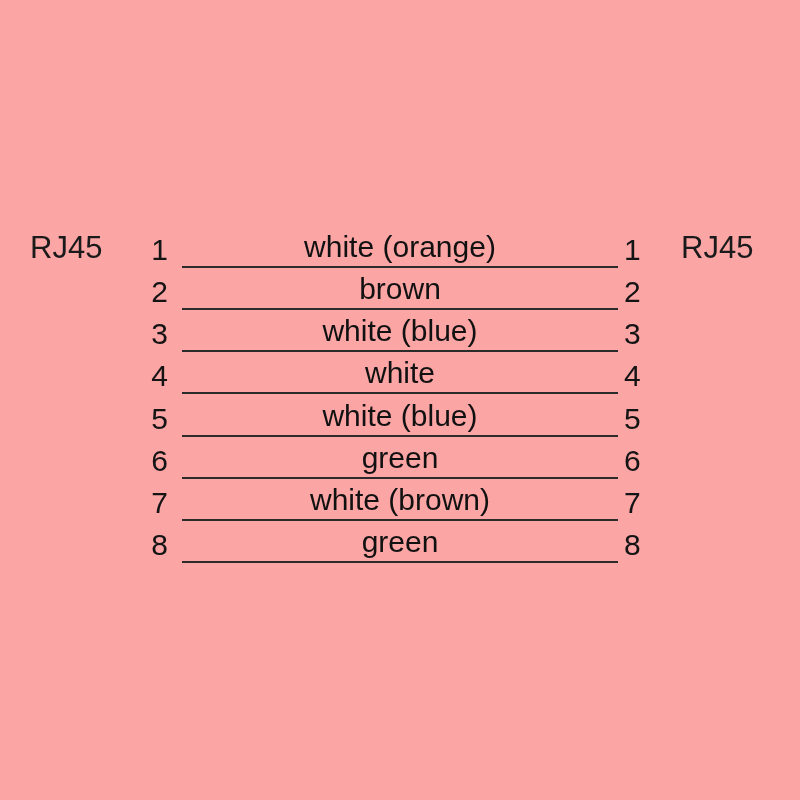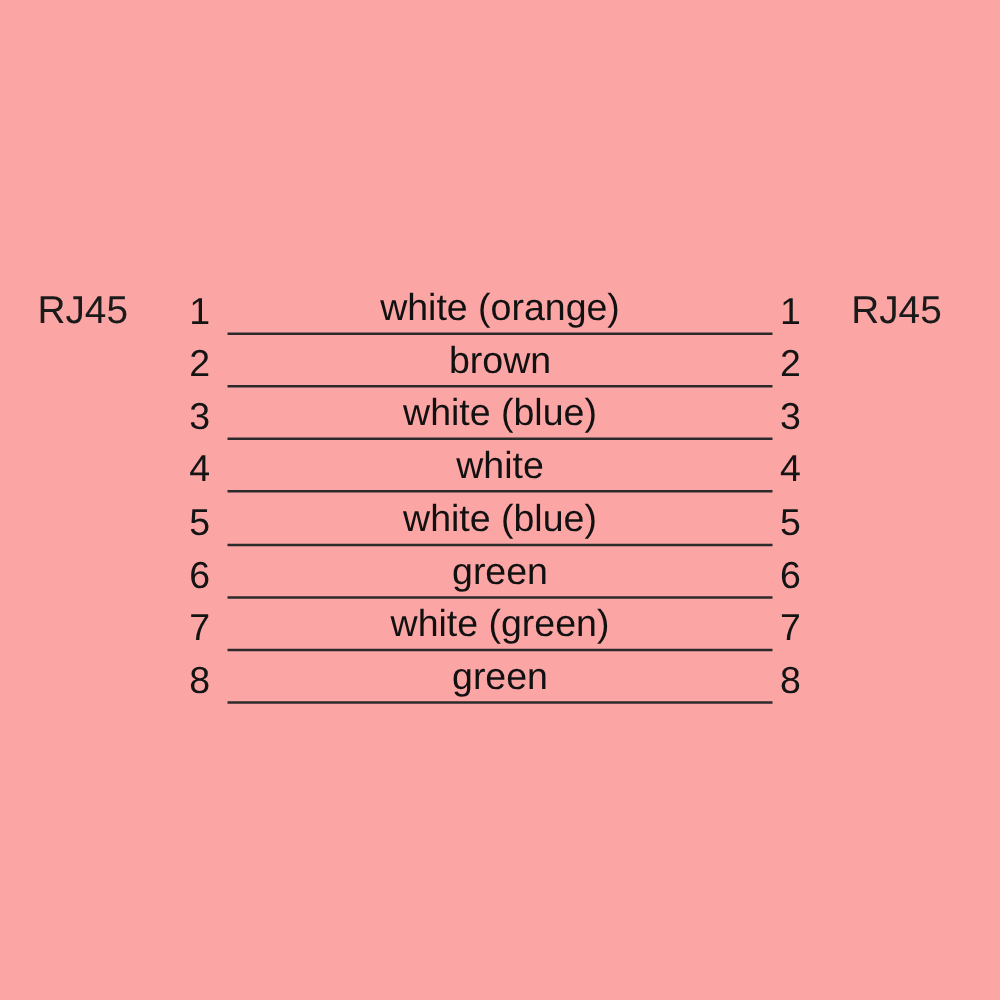--- a/index.html
+++ b/index.html
@@ -127,21 +127,21 @@
   </div>
 
   <div class="wire-row" style="top:477px;">
     <div class="wire-label">green</div>
     <div class="pin-number left">6</div>
     <div class="wire-line"></div>
     <div class="pin-number right">6</div>
   </div>
 
   <div class="wire-row" style="top:519px;">
-    <div class="wire-label">white (green)</div>
+    <div class="wire-label">white (brown)</div>
     <div class="pin-number left">7</div>
     <div class="wire-line"></div>
     <div class="pin-number right">7</div>
   </div>
 
   <div class="wire-row" style="top:561px;">
     <div class="wire-label">green</div>
     <div class="pin-number left">8</div>
     <div class="wire-line"></div>
     <div class="pin-number right">8</div>

